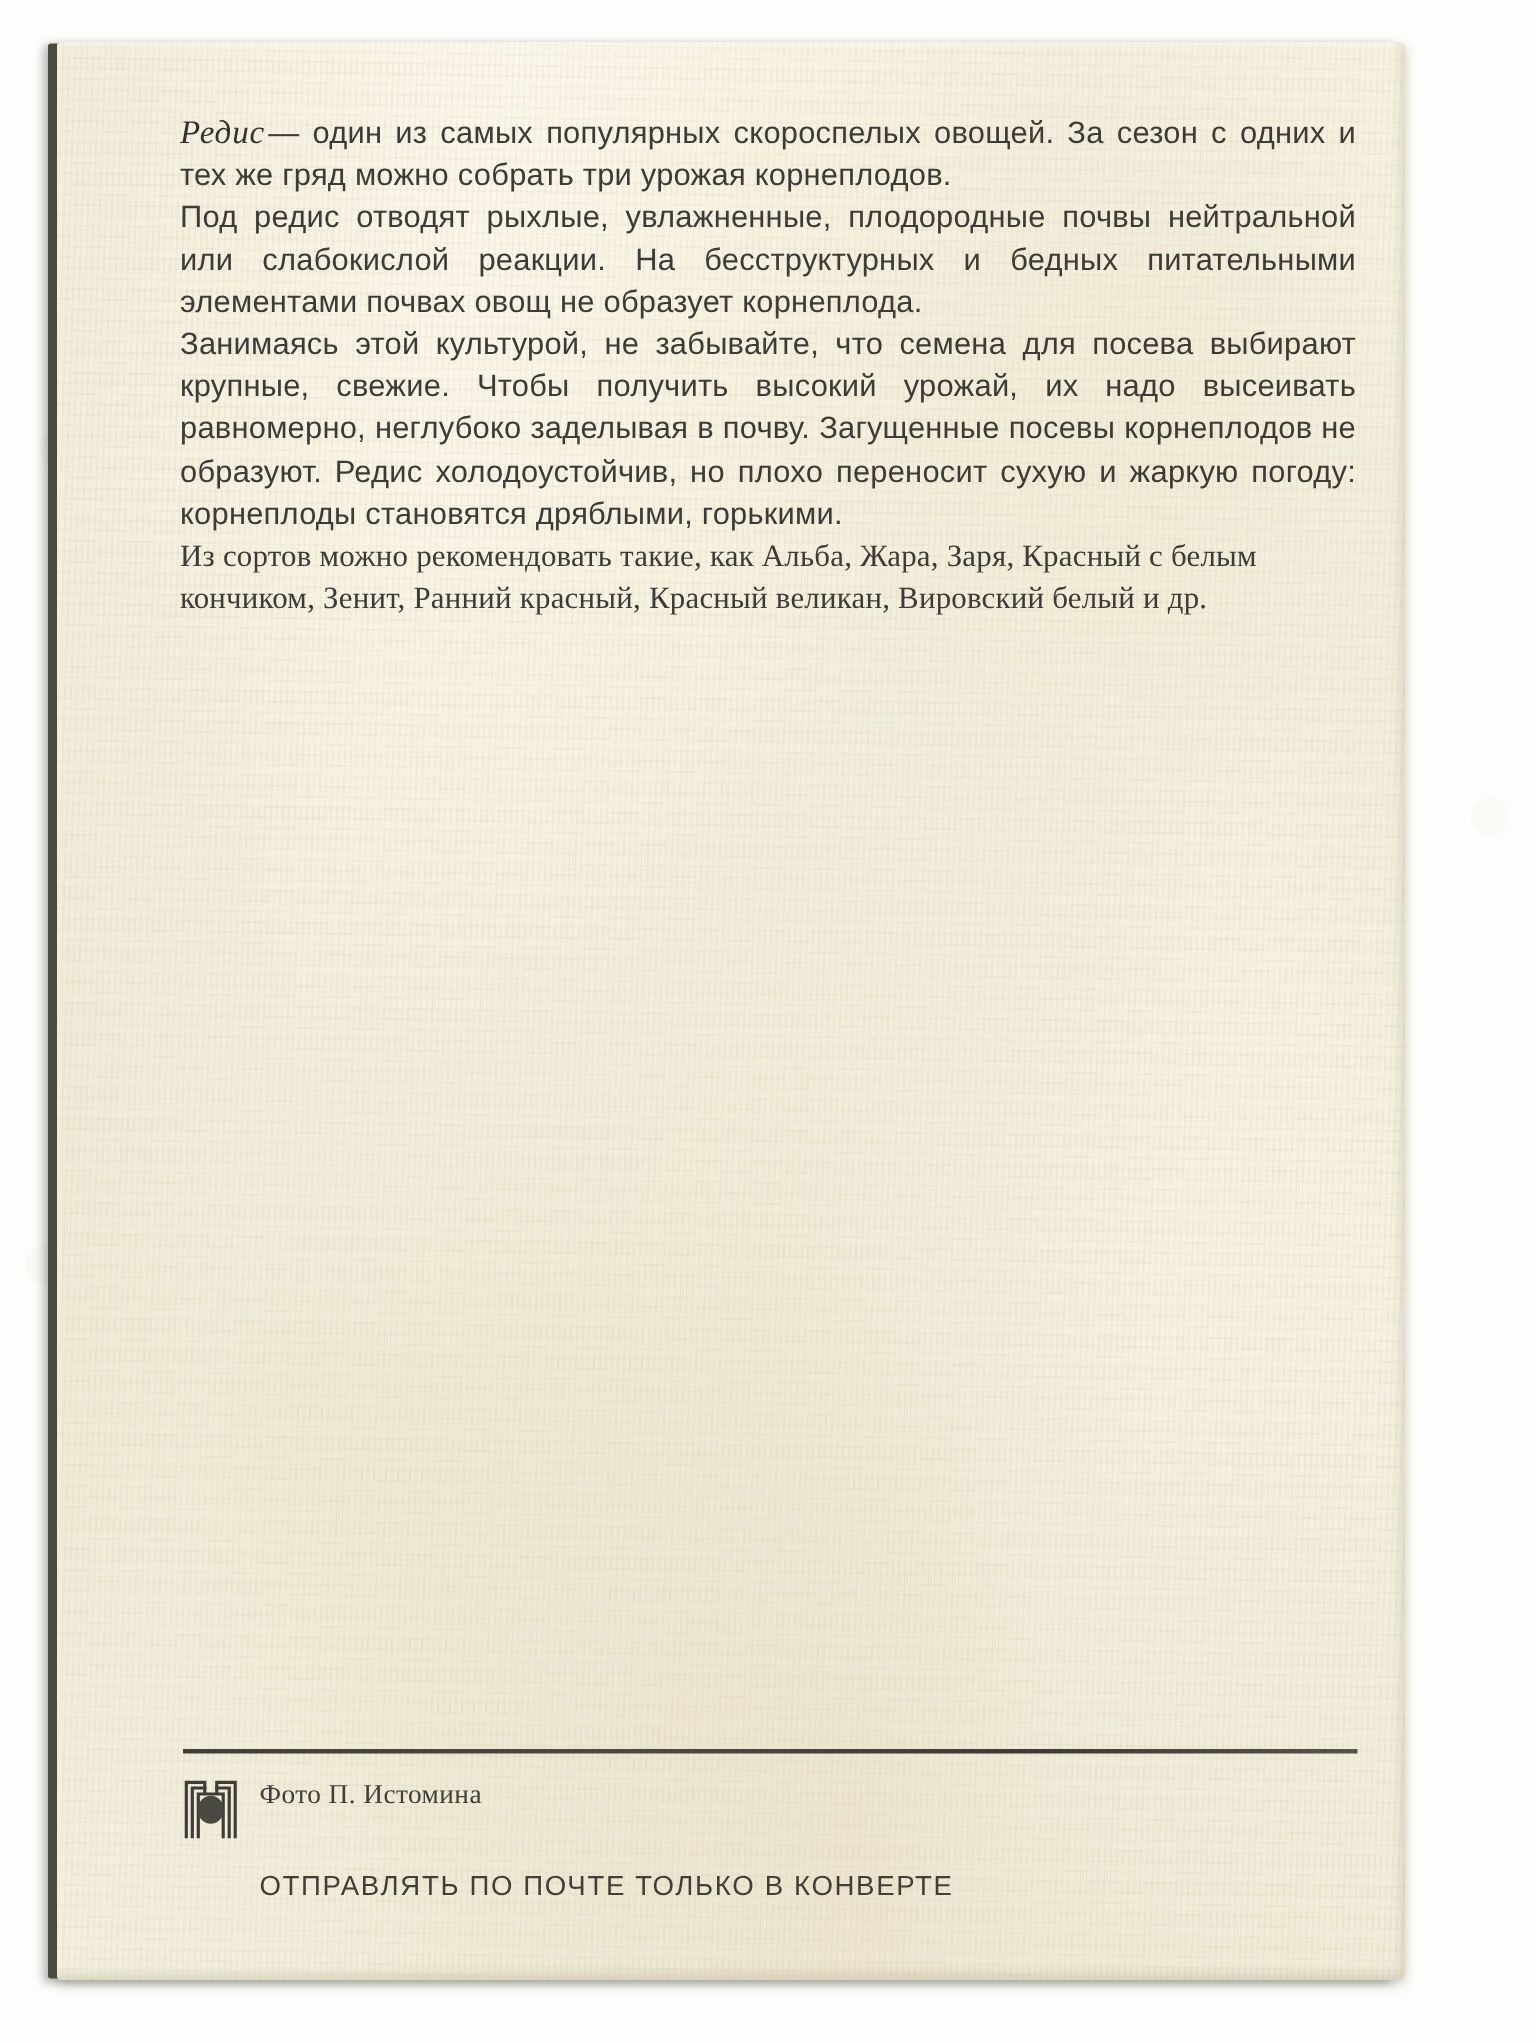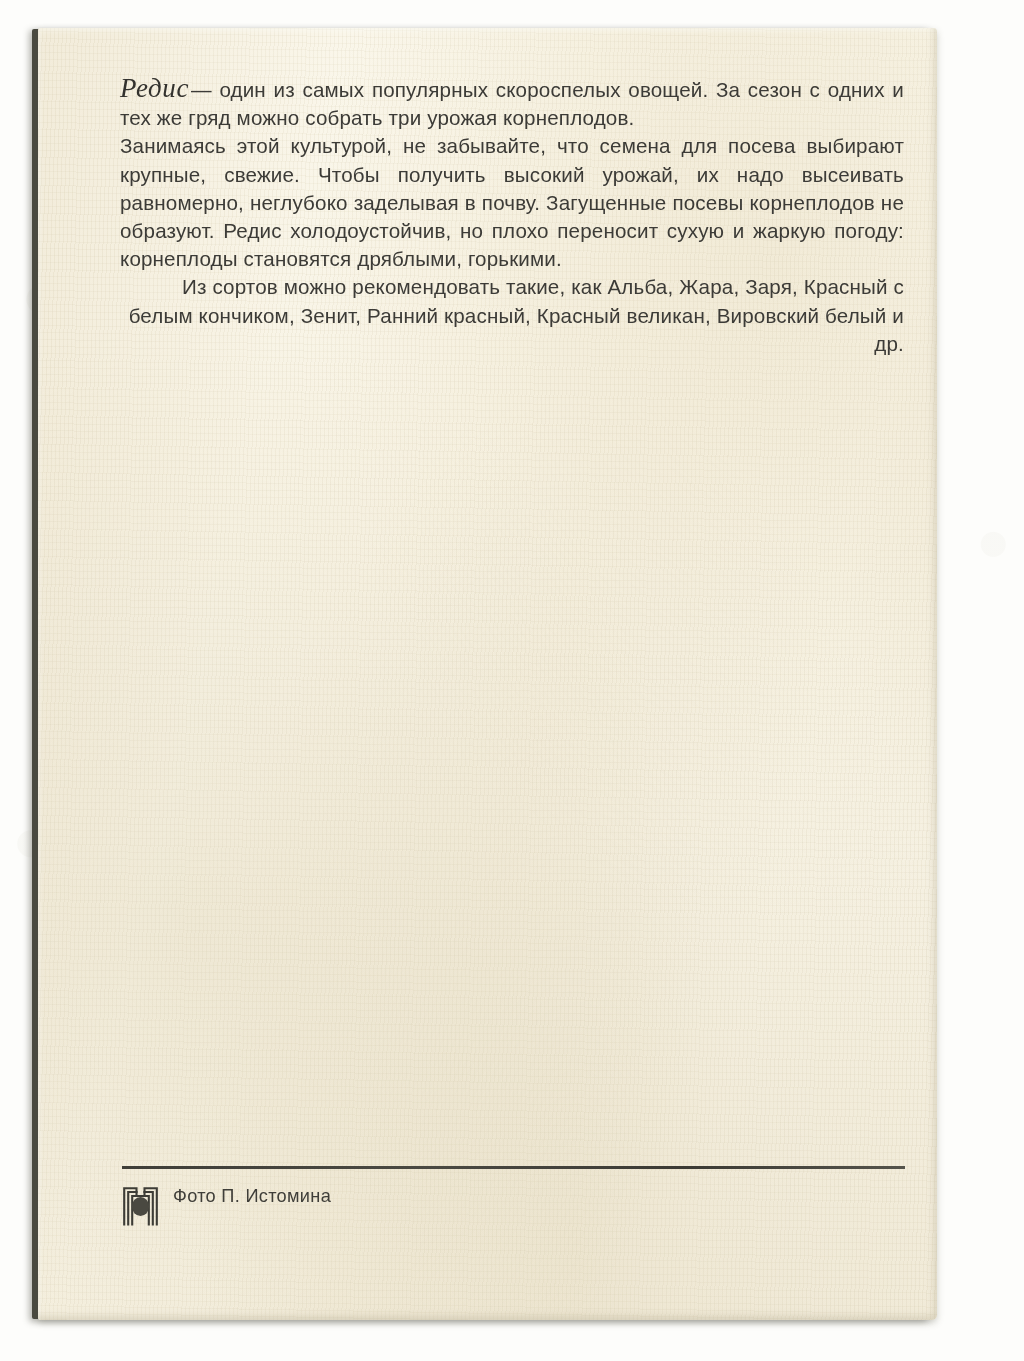--- a/index.html
+++ b/index.html
@@ -88,26 +88,27 @@
     font-family: "Liberation Sans", sans-serif;
     font-size: 20.6px;
     line-height: 28.2px;
     color: #3c3b37;
     text-align: justify;
     text-justify: inter-word;
     letter-spacing: 0.15px;
     -webkit-font-smoothing: antialiased;
   }
   .para.last-free {
-    text-align: right;
+    text-align: left;
+    font-family: Liberation Serif, serif;
   }
   .para .title-word {
     font-family: "Liberation Serif", serif;
     font-style: italic;
-    font-size: 27px;
+    font-size: 22px;
     letter-spacing: 0.6px;
     color: #33322e;
     padding-right: 2px;
   }
 
   
   .footer {
     position: absolute;
     left: 84px;
     top: 1138px;
@@ -136,20 +137,21 @@
     flex-direction: column;
     gap: 3px;
     padding-top: 2px;
   }
   .imprint-line {
     font-size: 18.2px;
     line-height: 24px;
     color: #3f3e39;
     letter-spacing: 0.3px;
     white-space: nowrap;
+    font-family: Liberation Serif, serif;
   }
   .copy-mark {
     display: inline-block;
     width: 15px;
     height: 15px;
     border: 1.4px solid #3f3e39;
     border-radius: 50%;
     font-size: 11px;
     line-height: 13px;
     text-align: center;
@@ -170,20 +172,21 @@
 <body>
 
 <div class="scan-bg"></div>
 
 <div class="card">
 
   <div class="content">
 
     <p class="para"><span class="title-word">Редис</span><span>— один из самых популярных скороспелых овощей. За сезон с одних и тех же гряд можно собрать три урожая корнеплодов.</span></p>
 
+    <p class="para">Под редис отводят рыхлые, увлажненные, плодородные почвы нейтральной или слабокислой реакции. На бесструктурных и бедных питательными элементами почвах овощ не образует корнеплода.</p>
 
 
     <p class="para">Занимаясь этой культурой, не забывайте, что семена для посева выбирают крупные, свежие. Чтобы получить высокий урожай, их надо высеивать равномерно, неглубоко заделывая в почву. Загущенные посевы корнеплодов не образуют. Редис холодоустойчив, но плохо переносит сухую и жаркую погоду: корнеплоды становятся дряблыми, горькими.</p>
 
     <p class="para last-free">Из сортов можно рекомендовать такие, как Альба, Жара, Заря, Красный с белым кончиком, Зенит, Ранний красный, Красный великан, Вировский белый и др.</p>
 
   </div>
 
   <div class="footer">
     <div class="rule"></div>
@@ -198,15 +201,16 @@
           <path d="M10.2 41.5 V12.0 H26.8 V41.5"></path>
         </g>
         <ellipse cx="18.5" cy="22.5" rx="8.6" ry="9.4" fill="#4a4941"></ellipse>
       </svg>
 
       <div class="imprint-lines">
         <div class="imprint-line">Фото П. Истомина</div>
       </div>
     </div>
 
+    <div class="notice">ОТПРАВЛЯТЬ ПО ПОЧТЕ ТОЛЬКО В КОНВЕРТЕ</div>
   </div>
 
 </div>
 
 </body></html>

